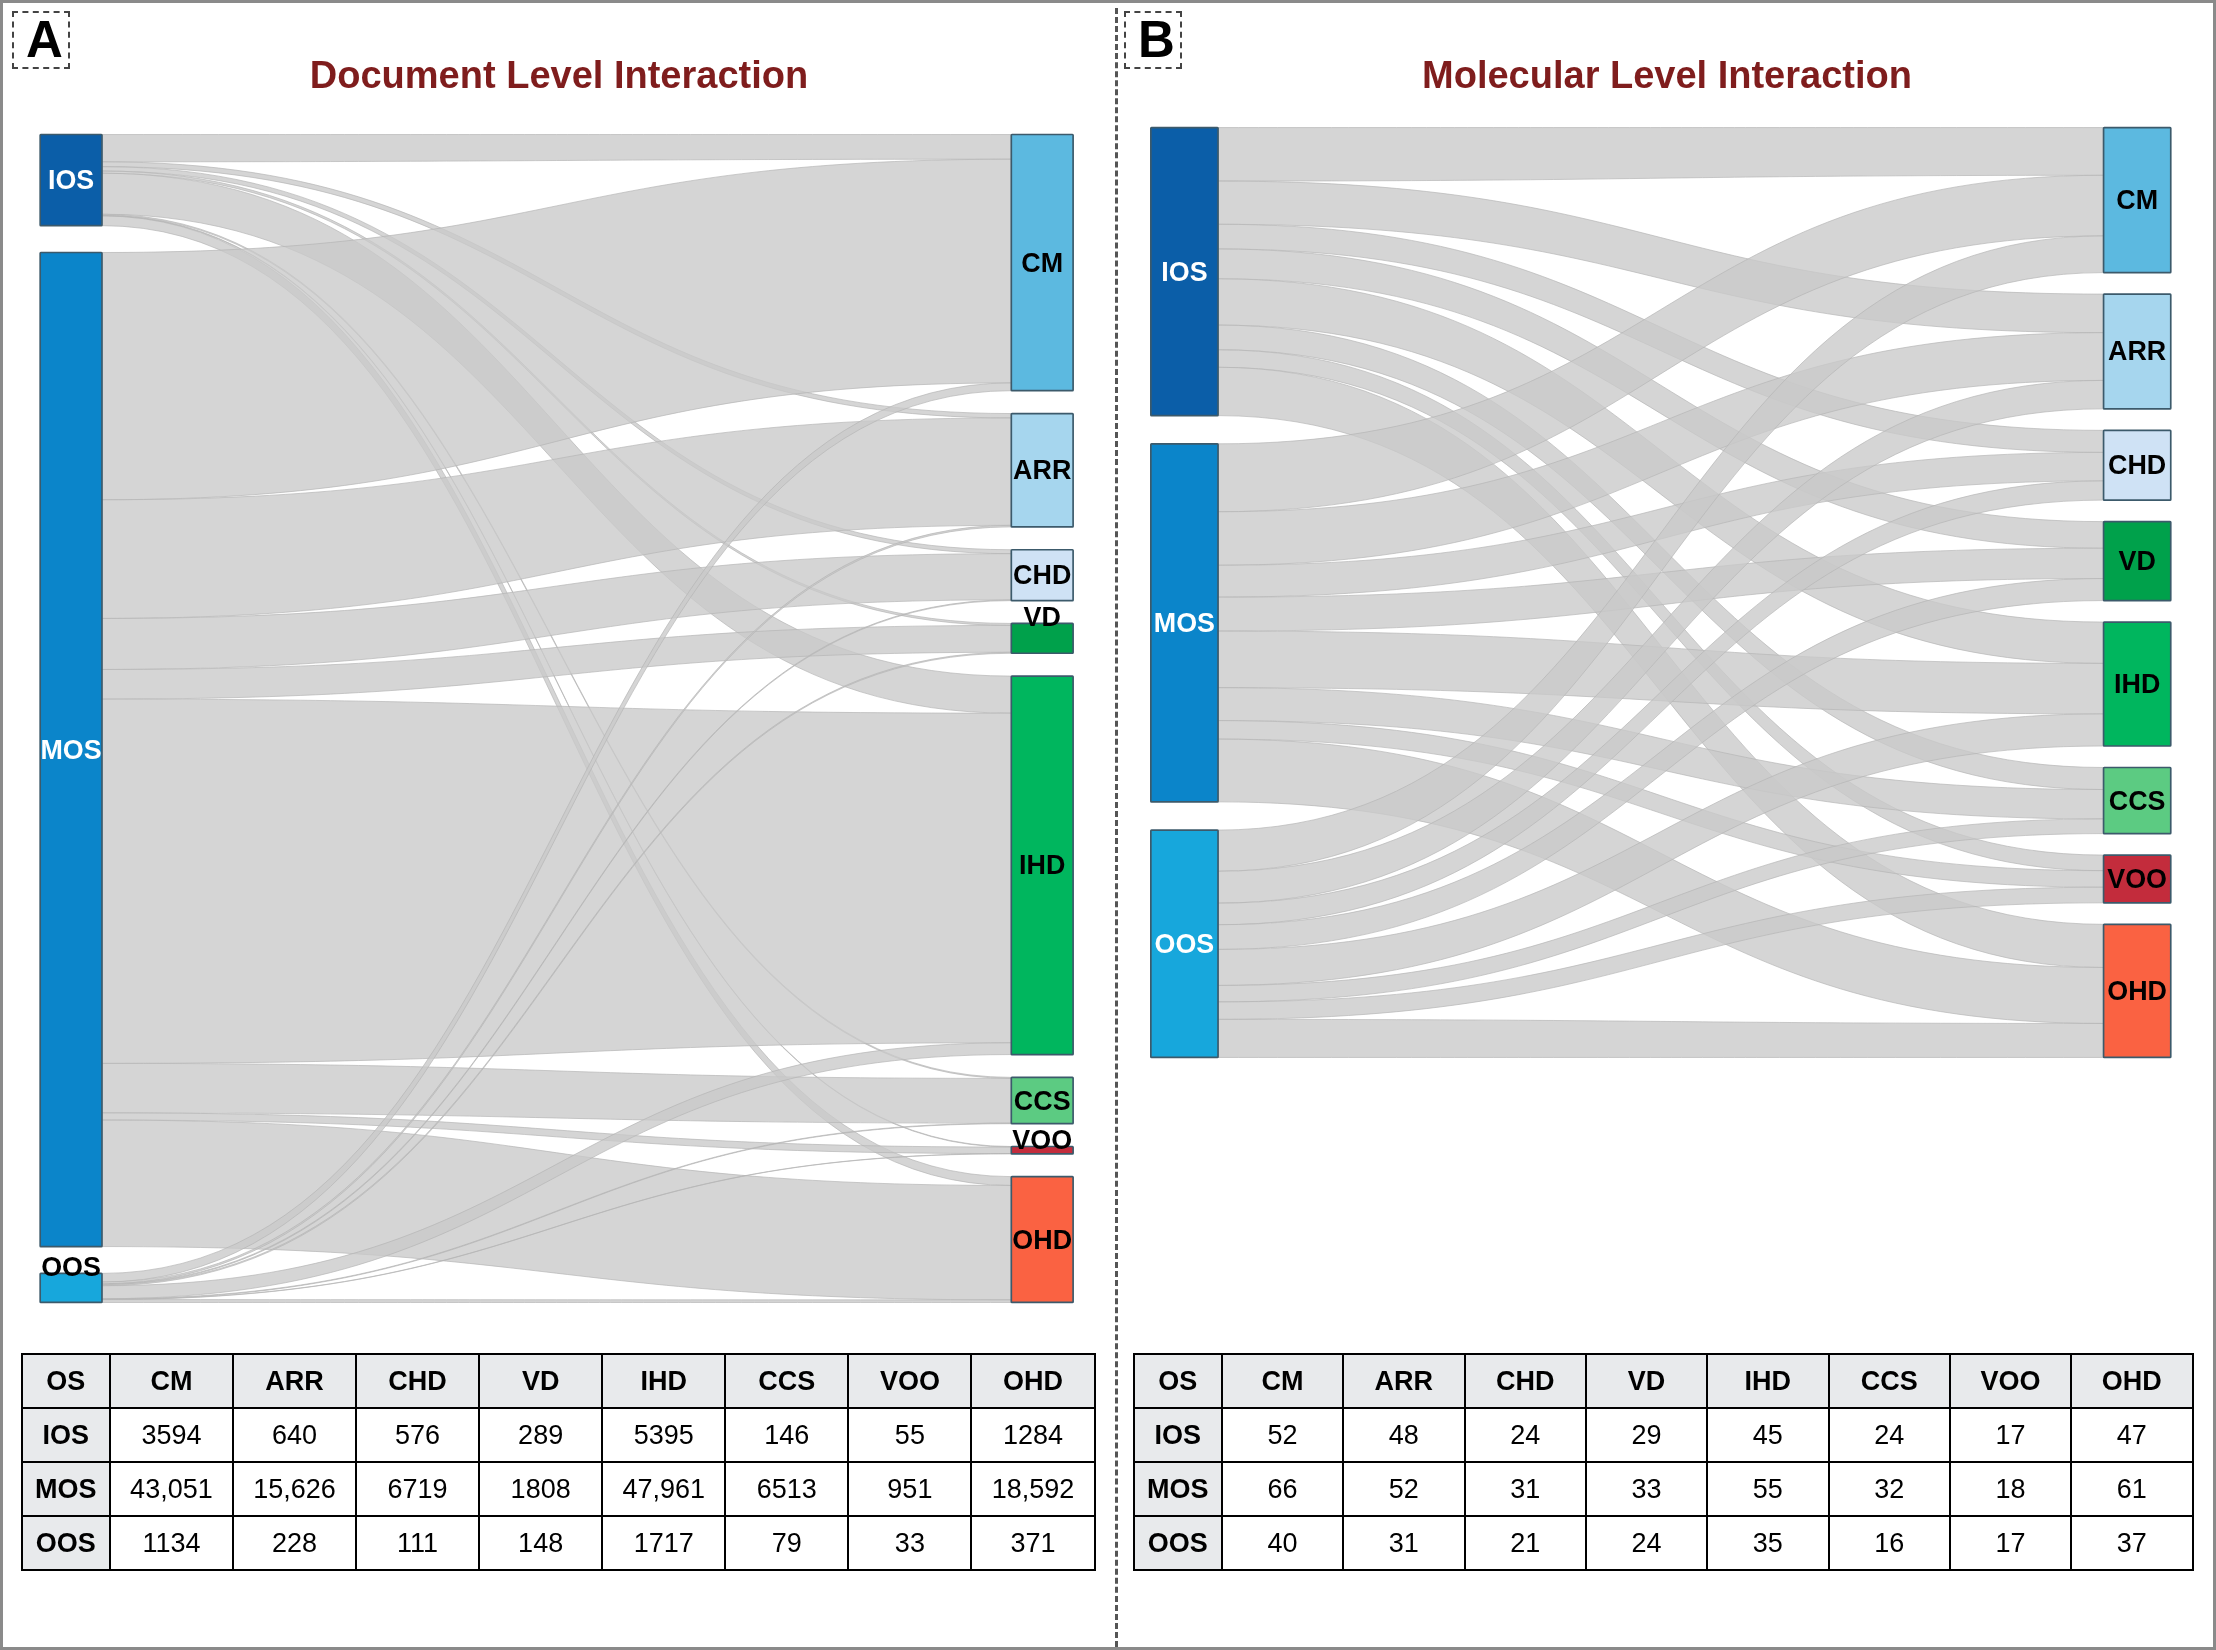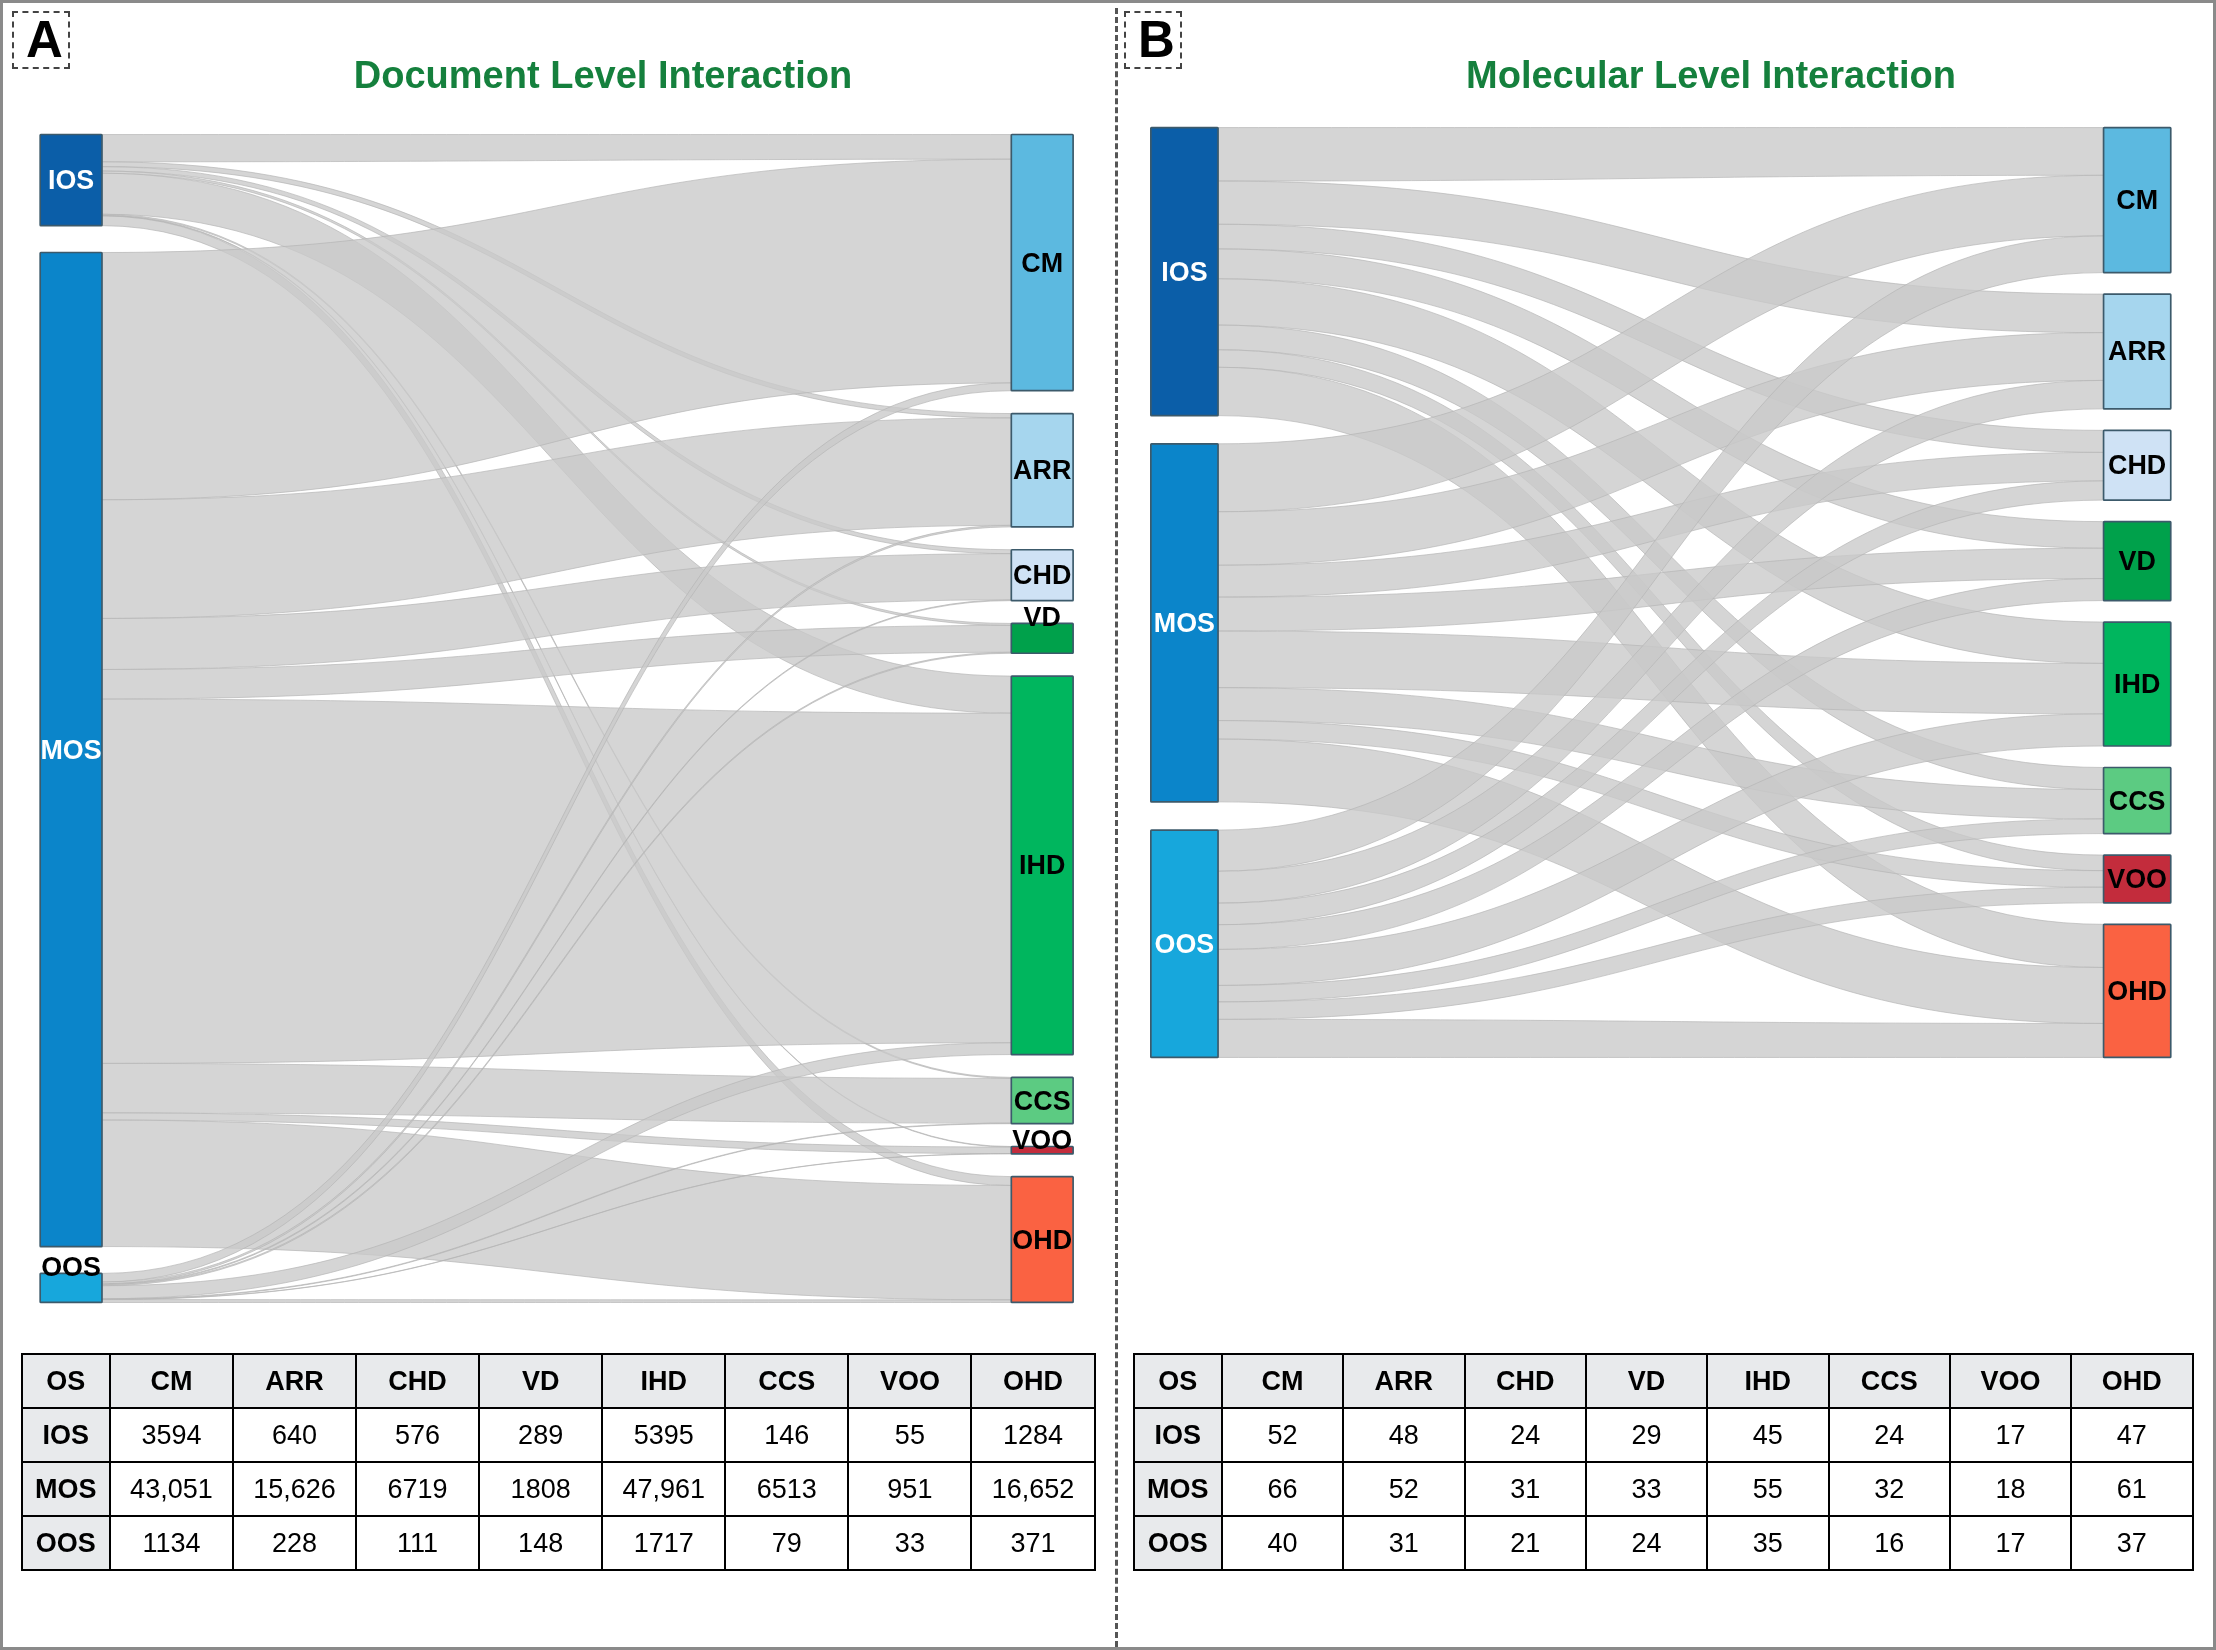--- a/index.html
+++ b/index.html
@@ -32,23 +32,22 @@
     left:-12px;top:-12px;
   }
 
   .panel-title{
     position:absolute;
     top:51px;
     width:100%;
     text-align:center;
     font-size:38px;
     font-weight:bold;
-    color:#15803d;
+    color:#7f1d1d;
     letter-spacing:0px;
-    padding-left:44px;
   }
 
   .divider{
     position:absolute;
     left:1112px;top:5.4px;
     width:0;height:1639px;
     border-left:3.4px dashed #555;
   }
 
   svg.sankey{position:absolute;display:block;}
@@ -179,21 +178,21 @@
           </tr>
           <tr>
             <th class="rowhead">MOS</th>
             <td>43,051</td>
             <td>15,626</td>
             <td>6719</td>
             <td>1808</td>
             <td>47,961</td>
             <td>6513</td>
             <td>951</td>
-            <td>16,652</td>
+            <td>18,592</td>
           </tr>
           <tr>
             <th class="rowhead">OOS</th>
             <td>1134</td>
             <td>228</td>
             <td>111</td>
             <td>148</td>
             <td>1717</td>
             <td>79</td>
             <td>33</td>

